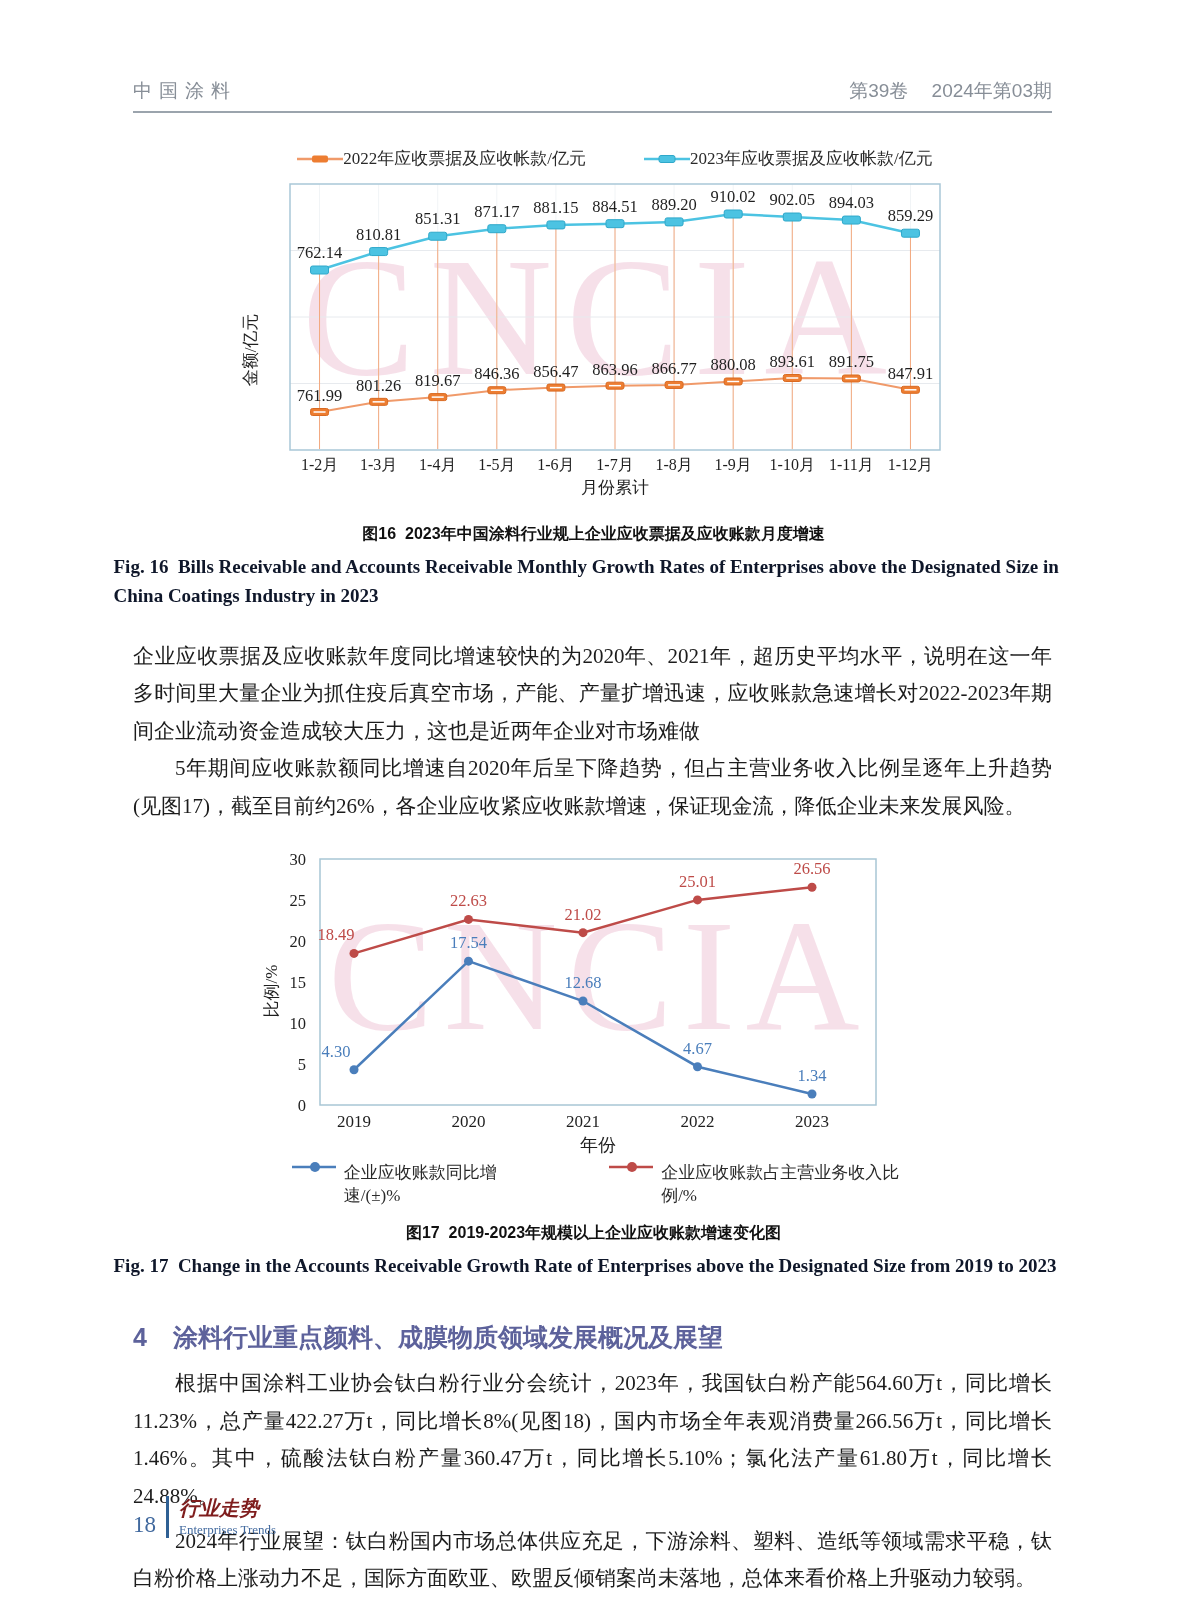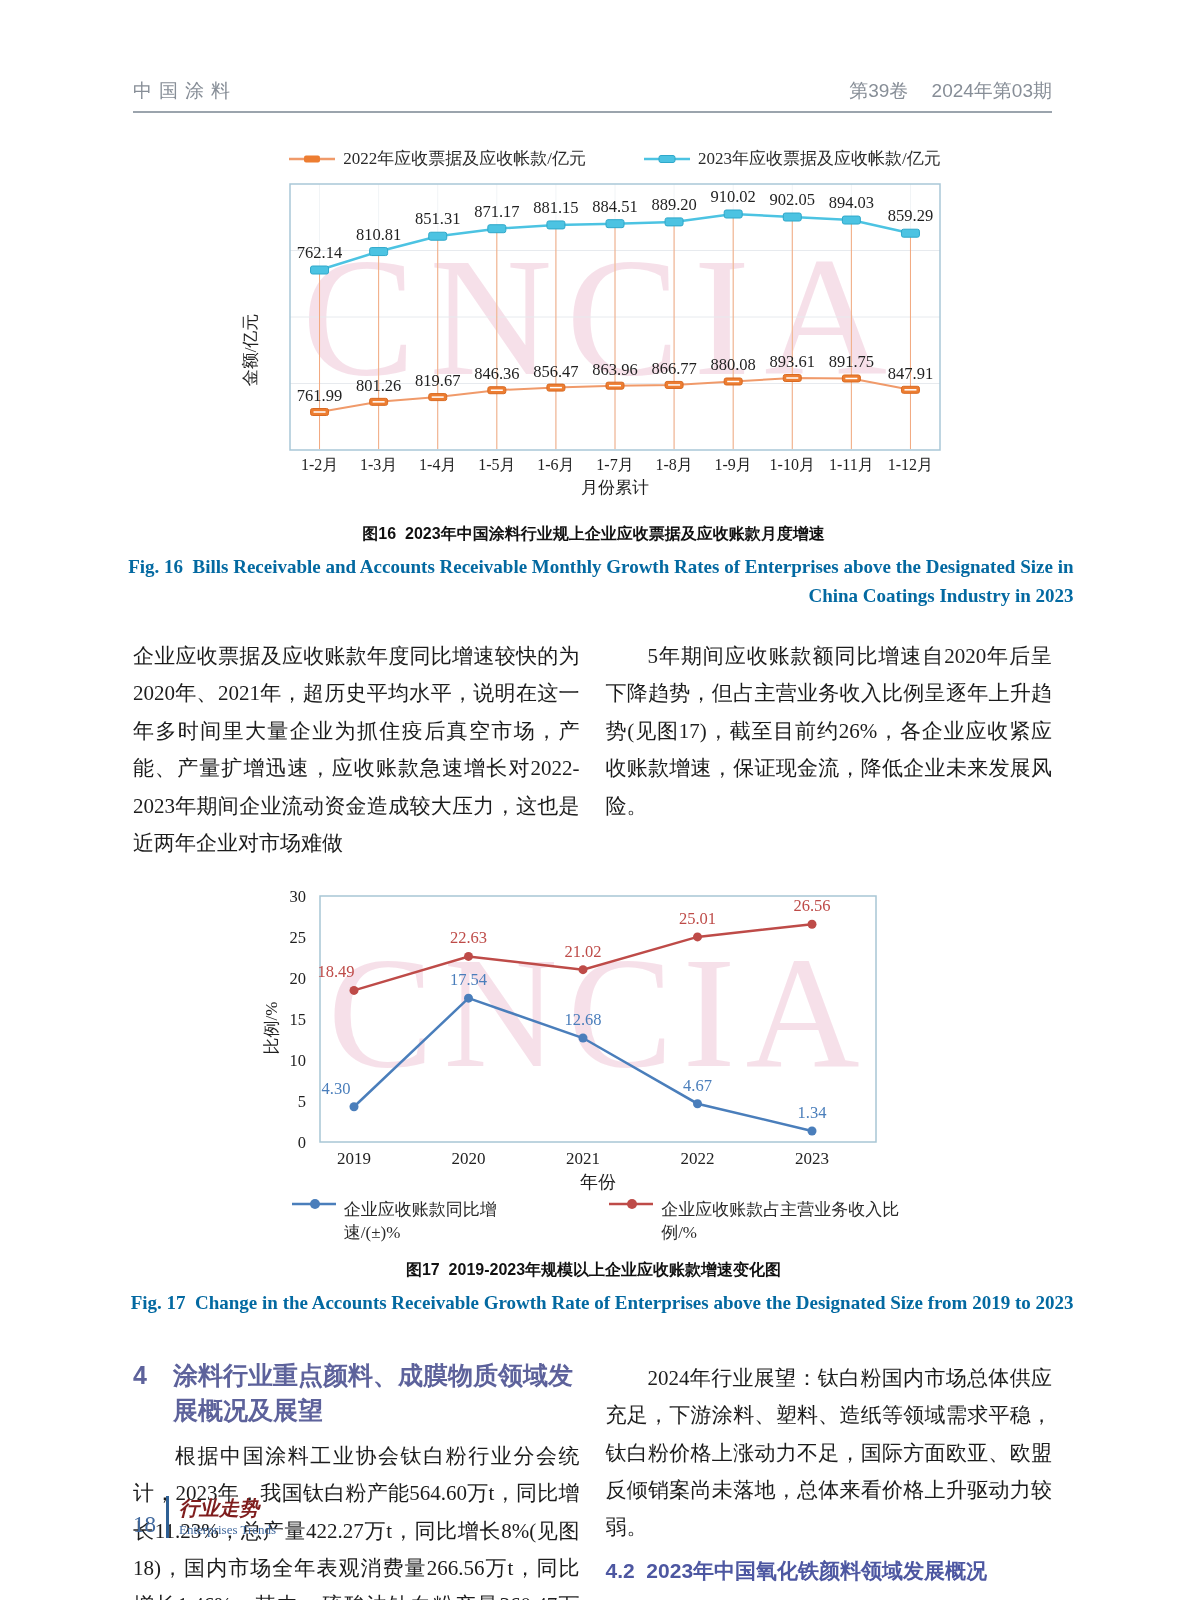--- a/index.html
+++ b/index.html
@@ -7,34 +7,34 @@
         font-family:"Liberation Serif","DejaVu Serif",serif;color:#1c1c1c;overflow:hidden;}
   
   .hdr{display:flex;justify-content:space-between;align-items:center;
        margin:78px 135px 0 133px;padding-bottom:7px;border-bottom:2px solid #9ba4ad;
        color:#878e97;font-size:19px;font-family:"Liberation Sans","DejaVu Sans",sans-serif;}
   .hdr .jt{letter-spacing:7px;}
   .hdr .iss span{margin-left:18px;}
   
   .c1wrap{width:710px;margin:34px 0 0 240px;position:relative;}
   .legend-row{display:flex;justify-content:center;gap:58px;margin:0 0 8px 40px;font-size:17px;color:#2a2a2a;}
-  .legend-row .li{display:flex;align-items:center;gap:8px;}
+  .legend-row .li{display:flex;align-items:center;gap:0;}
   .c1plot{position:relative;width:710px;height:330px;}
   .wm{position:absolute;z-index:0;font-family:"Liberation Serif",serif;color:#be185d;opacity:.13;
       font-weight:400;pointer-events:none;white-space:nowrap;}
   .wm1{left:62px;top:42px;font-size:170px;letter-spacing:14px;}
   .wm2{left:66px;top:34px;font-size:158px;letter-spacing:10px;}
   .c1plot svg,.c2plot svg{position:relative;z-index:1;display:block;}
   
   .cap-zh{margin-top:16px;text-align:center;font-family:"Liberation Sans","DejaVu Sans",sans-serif;
           font-weight:bold;font-size:16px;color:#111;white-space:pre-wrap;}
-  .cap-en{margin:8px auto 0;max-width:960px;text-align:right;font-weight:bold;font-size:19px;
-          color:#0369a1;white-space:pre-wrap;line-height:1.5;}
-  
-  .cols{display:grid;grid-template-columns:1fr 1fr;column-gap:26px;padding:0 135px 0 133px;}
+  .cap-en{margin:8px auto 0;max-width:960px;text-align:left;font-weight:bold;font-size:19px;
+          color:#0f172a;white-space:pre-wrap;line-height:1.5;}
+  
+  .cols{display:grid;grid-template-columns:1fr;column-gap:26px;padding:0 135px 0 133px;}
   .cols.mid{margin-top:28px;}
   .cols.bot{margin-top:34px;}
   .para{font-size:21px;line-height:1.78;text-align:justify;margin:0;}
   .para.ind{text-indent:2em;}
   
   .c2wrap{width:660px;margin:26px 0 0 262px;position:relative;}
   .c2plot{position:relative;width:660px;height:306px;}
   .legend-row2{display:flex;justify-content:center;gap:66px;margin:4px 0 0 30px;font-size:17px;color:#2a2a2a;}
   .legend-row2 .li{display:flex;gap:8px;}
   

